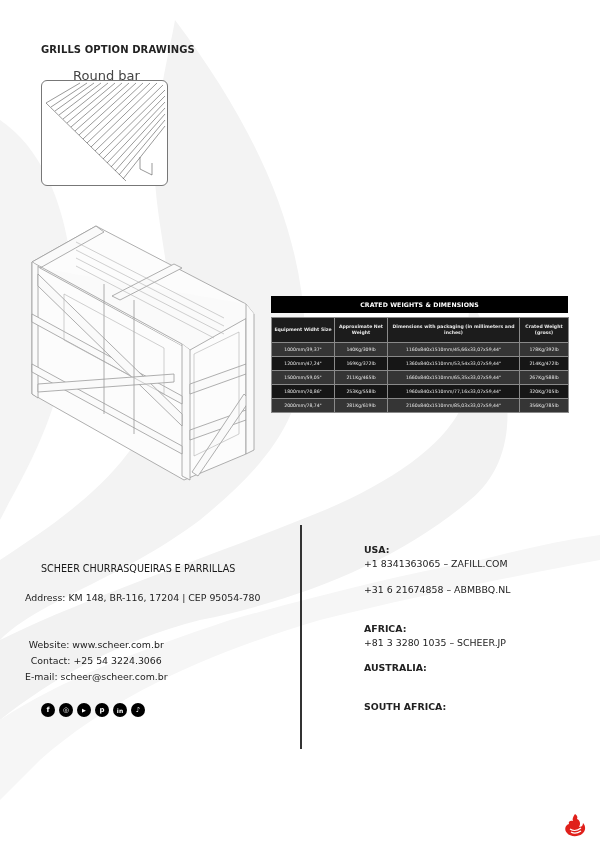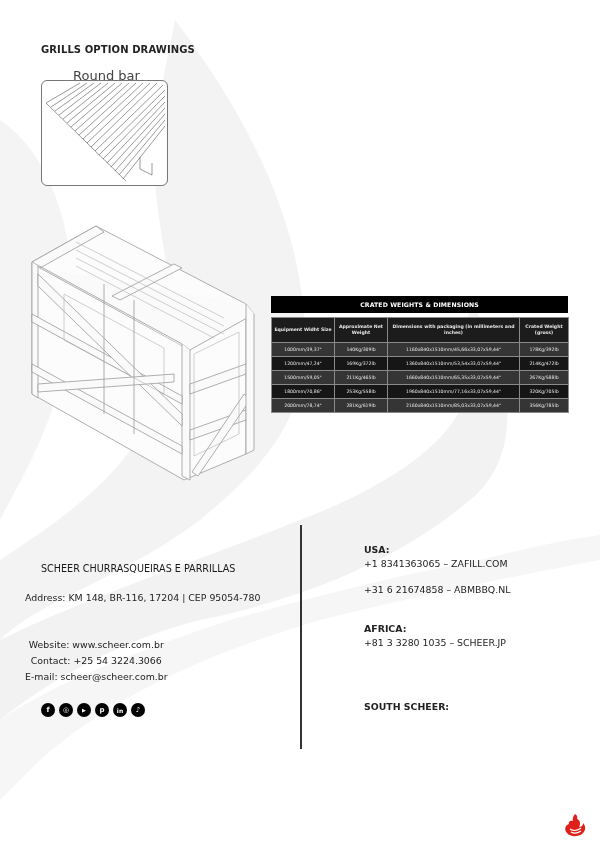--- a/index.html
+++ b/index.html
@@ -179,21 +179,22 @@
   <div>+1 8341363065 – ZAFILL.COM</div>
 </div>
 <div class="abs region" style="top:583px;">
   <div>+31 6 21674858 – ABMBBQ.NL</div>
 </div>
 <div class="abs region" style="top:622px;">
   <div class="rname">AFRICA:</div>
   <div>+81 3 3280 1035 – SCHEER.JP</div>
 </div>
 <div class="abs region" style="top:661px;">
+  <div class="rname">AUSTRALIA:</div>
 </div>
 <div class="abs region" style="top:700px;">
-  <div class="rname">SOUTH SCHEER:</div>
+  <div class="rname">SOUTH AFRICA:</div>
 </div>
 
 <svg class="abs logo" viewBox="0 0 26 26">
   <path d="M13 2 C11 5 10 7 11 9 C8 8 6 10 7 12 C3 13 2 18 5 21 C8 25 16 25 20 22 C24 19 24 14 21 11 C21 14 19 15 17 15 C19 12 18 8 15 7 C16 5 15 3 13 2 Z" fill="#e0201b"></path>
   <path d="M8 17 C11 19 15 19 19 16 M9 20 C12 22 16 21 19 19" stroke="#fff" stroke-width="1.2" fill="none"></path>
 </svg>
 
 </body></html>

